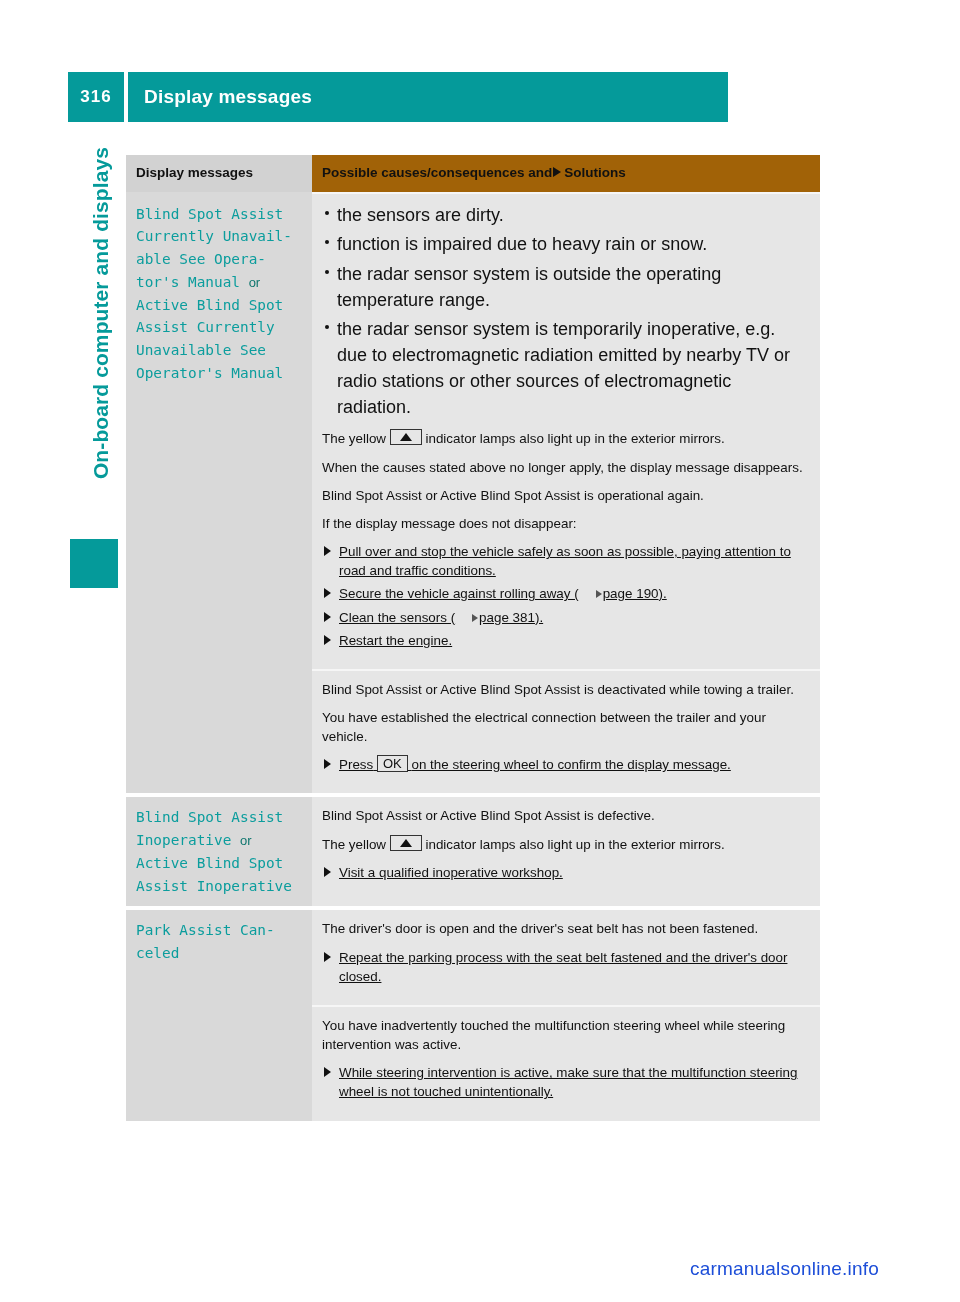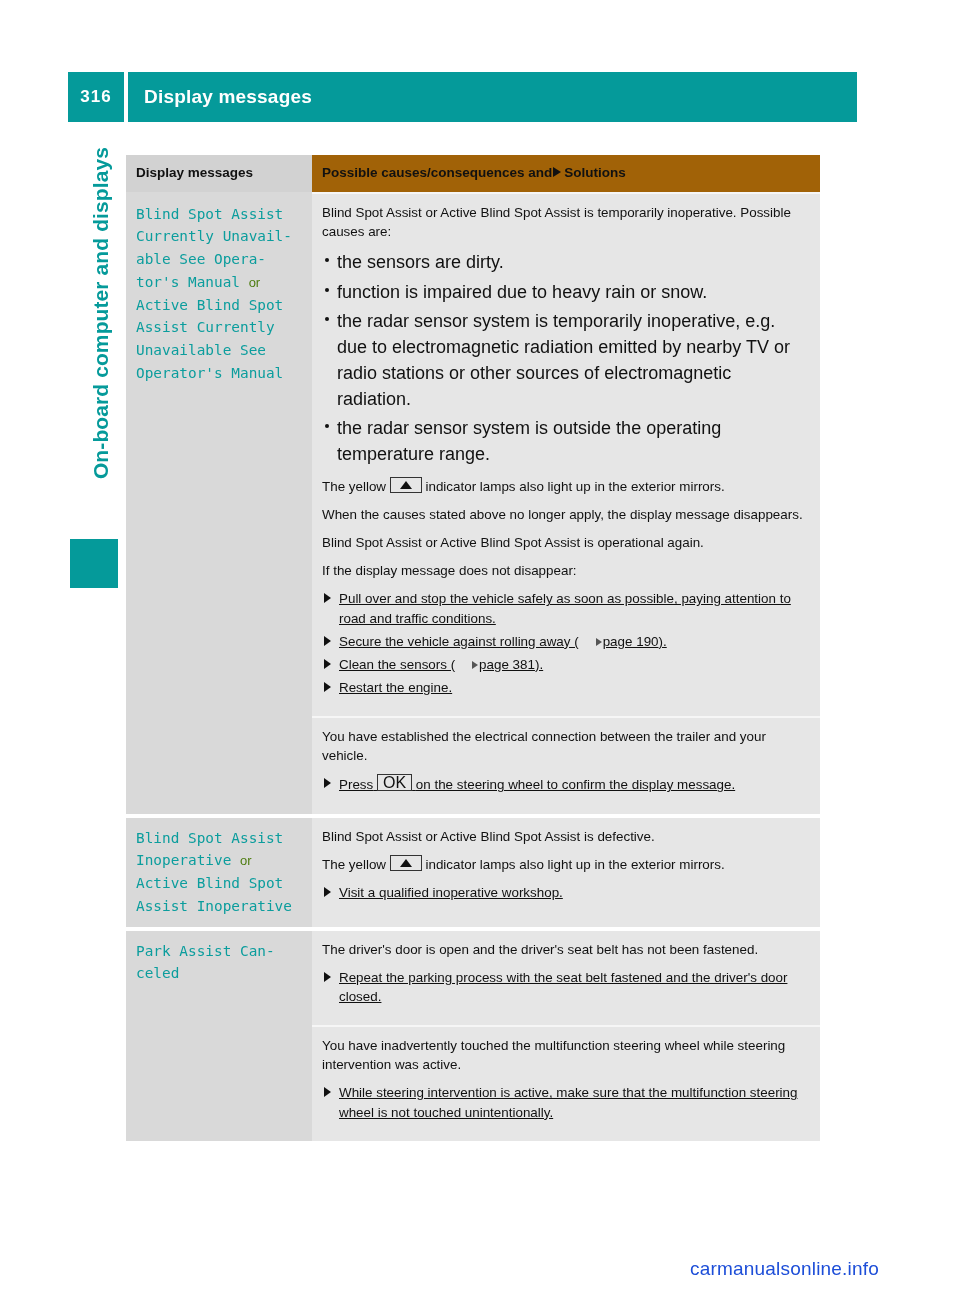--- a/index.html
+++ b/index.html
@@ -8,21 +8,21 @@
     background:#ffffff;
     font-family:"Liberation Sans", sans-serif;
     color:#111;
     position:relative;
     overflow:hidden;
   }
 
   
   .page-header{
     position:absolute;left:68px;top:72px;
-    width:789px;height:50px;
+    width:660px;height:50px;
     display:flex;align-items:stretch;
   }
   .page-number{
     width:56px;background:#059a9a;
     display:flex;align-items:center;justify-content:center;
     color:#ffffff;font-size:17px;font-weight:bold;letter-spacing:1px;
   }
   .header-gap{width:4px;background:#ffffff;}
   .page-title{
     flex:1;background:#059a9a;
@@ -75,21 +75,21 @@
 
   .msg{
     font-family:"DejaVu Sans Mono", monospace;
     color:#0b9d9d;
     font-size:14.4px;
     line-height:1.58;
     white-space:pre-wrap;
   }
   .msg .or{
     font-family:"Liberation Sans", sans-serif;
-    color:#4d7c0f;
+    color:#0f766e;
     font-size:13px;
     font-weight:normal;
   }
 
   .body-text{font-size:13.4px;line-height:1.43;color:#111;margin:0 0 9px 0;}
   .body-text:last-child{margin-bottom:0;}
 
   ul.causes{list-style:none;margin:0 0 9px 0;padding:0;}
   ul.causes li{
     position:relative;padding-left:15px;
@@ -111,21 +111,21 @@
     content:"";position:absolute;left:2px;top:4px;
     width:0;height:0;
     border-left:7px solid #111;
     border-top:5px solid transparent;
     border-bottom:5px solid transparent;
   }
 
   
   .key-box{
     display:inline-block;border:1px solid #333;background:transparent;
-    font-size:16px;line-height:13px;padding:1px 5px;
+    font-size:13px;line-height:13px;padding:1px 5px;
     vertical-align:1px;color:#111;
     font-family:"Liberation Sans", sans-serif;
   }
   .tri-box{
     display:inline-block;border:1px solid #333;
     width:30px;height:14px;vertical-align:-2px;
     position:relative;
   }
   .tri-box::after{
     content:"";position:absolute;left:50%;top:50%;
@@ -198,27 +198,26 @@
 Currently Unavail-
 able See Opera-
 tor's Manual </span><span class="or">or</span><span>
 Active Blind Spot
 Assist Currently
 Unavailable See
 Operator's Manual</span></div>
     </div>
 
     <div class="col-right">
-      <p class="body-text">Blind Spot Assist or Active Blind Spot Assist is temporarily inoperative. Possible causes are:</p>
 
       <ul class="causes">
         <li>the sensors are dirty.</li>
         <li>function is impaired due to heavy rain or snow.</li>
+        <li>the radar sensor system is outside the operating temperature range.</li>
         <li>the radar sensor system is temporarily inoperative, e.g. due to electromagnetic radiation emitted by nearby TV or radio stations or other sources of electromagnetic radiation.</li>
-        <li>the radar sensor system is outside the operating temperature range.</li>
       </ul>
 
       <p class="body-text"><span>The yellow</span> <span class="tri-box"></span> <span>indicator lamps also light up in the exterior mirrors.</span></p>
 
       <p class="body-text">When the causes stated above no longer apply, the display message disappears.</p>
       <p class="body-text">Blind Spot Assist or Active Blind Spot Assist is operational again.</p>
       <p class="body-text">If the display message does not disappear:</p>
 
       <ul class="steps">
         <li>Pull over and stop the vehicle safely as soon as possible, paying attention to road and traffic conditions.</li>
@@ -230,20 +229,21 @@
   </div>
 
   <div class="trow">
       <div class="sep-left"></div>
       <div class="sep-right"></div>
     </div>
 
   <div class="trow">
     <div class="col-left"></div>
     <div class="col-right">
+      <p class="body-text">Blind Spot Assist or Active Blind Spot Assist is deactivated while towing a trailer.</p>
       <p class="body-text">You have established the electrical connection between the trailer and your vehicle.</p>
       <ul class="steps">
         <li><span>Press</span> <span class="key-box">OK</span> <span>on the steering wheel to confirm the display message.</span></li>
       </ul>
     </div>
   </div>
 
   <div class="gap-row">
       <div class="gap-left"></div>
       <div class="gap-right"></div>

